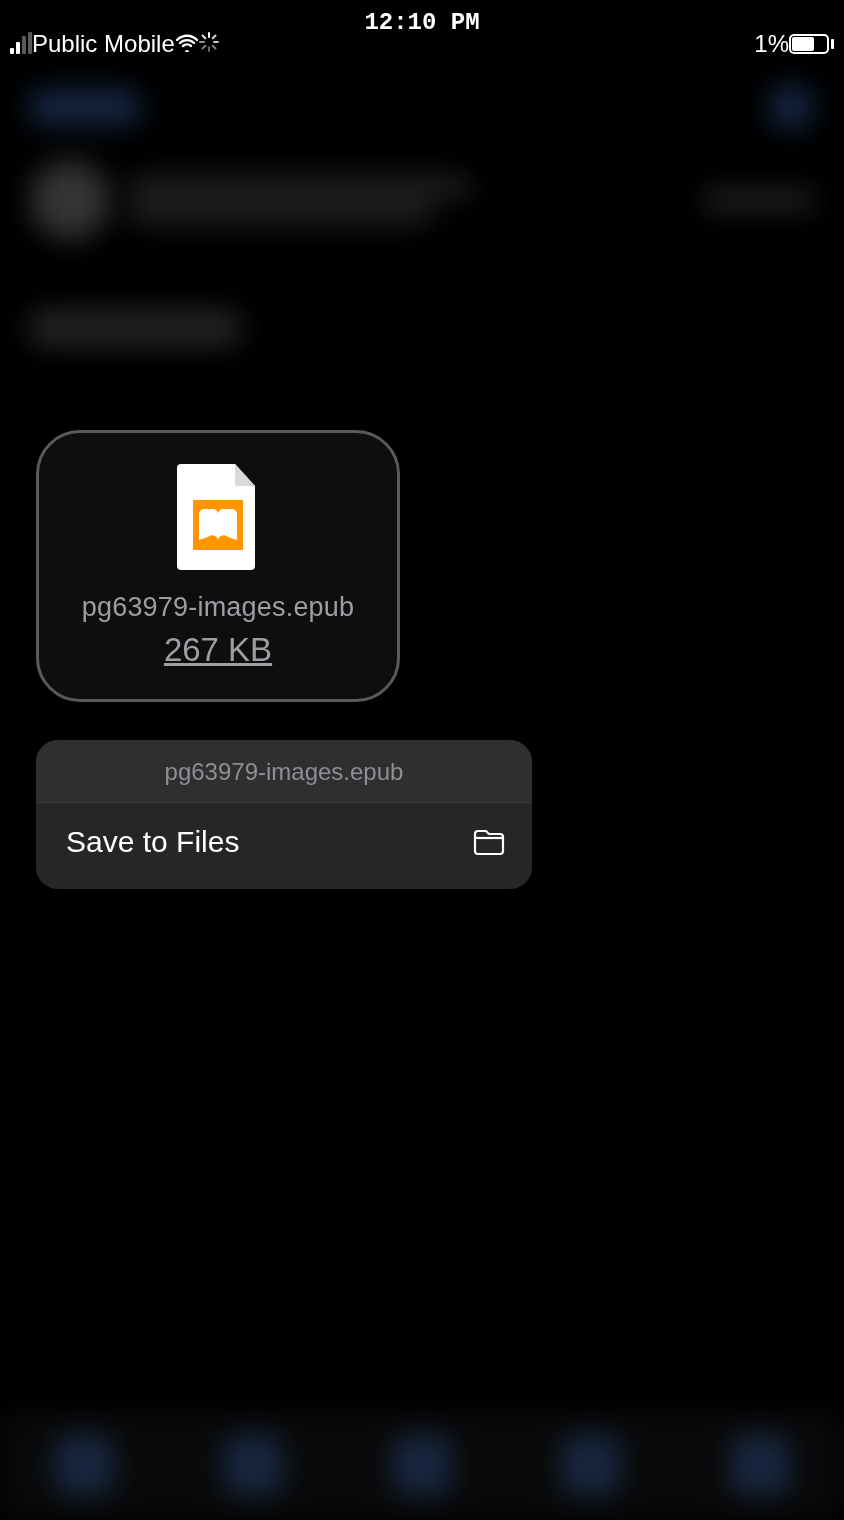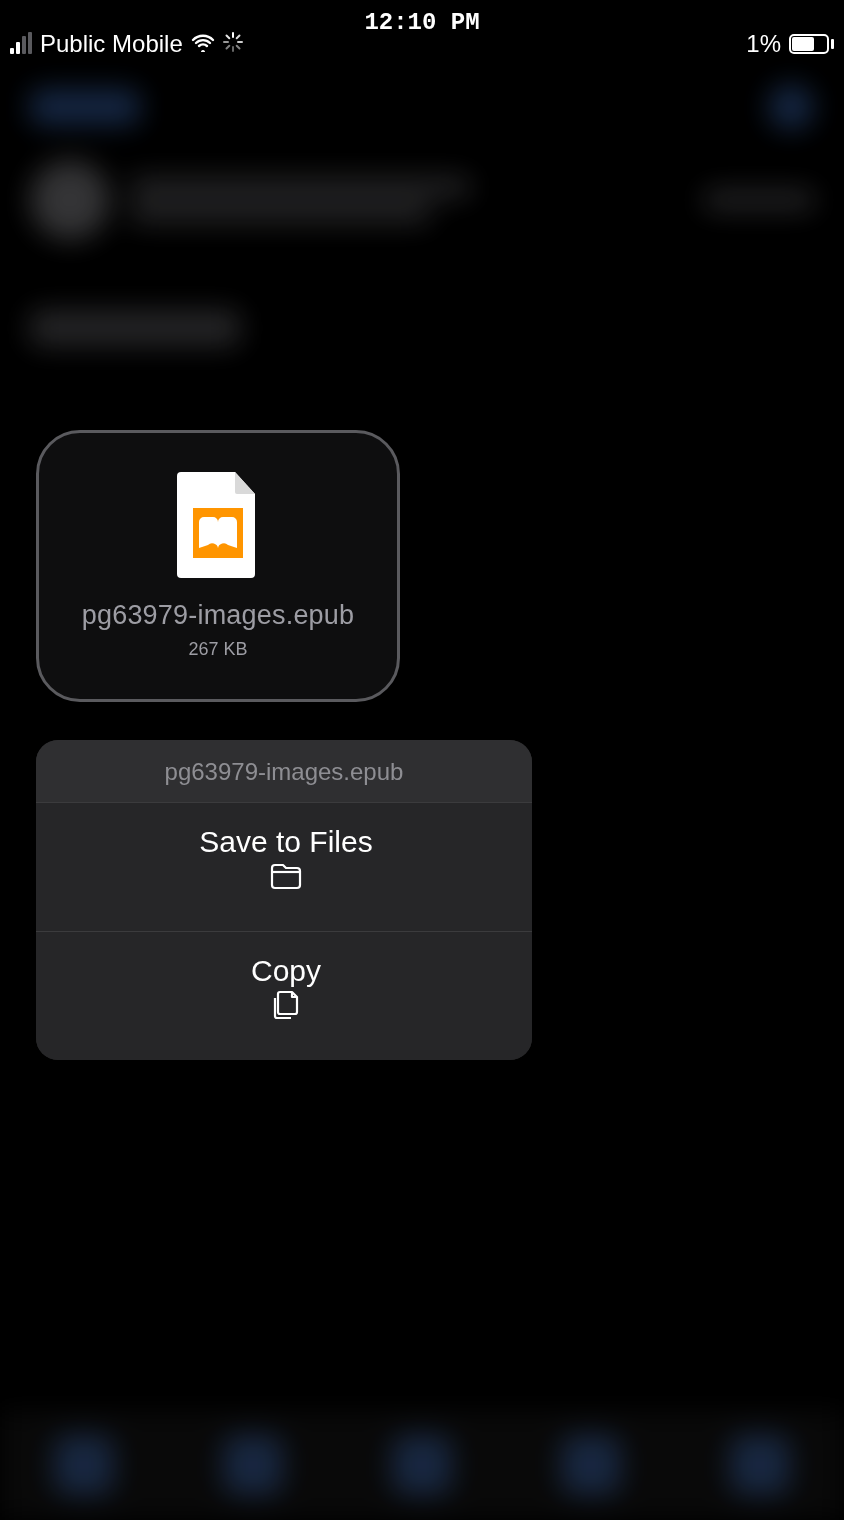--- a/index.html
+++ b/index.html
@@ -21,21 +21,21 @@
     align-items: center;
     justify-content: space-between;
     padding: 0 10px;
     font-size: 24px;
     font-weight: 500;
     z-index: 100;
   }
   .status-left, .status-right {
     display: flex;
     align-items: center;
-    gap: 8px;
+    gap: 0;
     margin-top: 44px;
   }
   .status-center {
     position: absolute;
     left: 50%;
     transform: translateX(-50%);
     font-weight: 600;
     font-family: Liberation Mono, monospace;
   }
 
@@ -114,23 +114,24 @@
     height: 106px;
     margin-bottom: 22px;
   }
   .file-name {
     font-size: 27px;
     color:#9d9da4;
     text-align:center;
     letter-spacing:0.2px;
   }
   .file-size {
-    font-size: 18px;
+    font-size: 33px;
     color:#9d9da4;
     margin-top:8px;
+    text-decoration:underline;
   }
 
   
   .action-sheet {
     position: absolute;
     left: 36px;
     top: 740px;
     width: 496px;
     background: #2a2a2c;
     border-radius: 22px;
@@ -142,27 +143,26 @@
     font-size: 24px;
     color:#8e8e93;
     padding: 18px 10px 16px 10px;
     border-bottom: 1px solid #3b3b3d;
     background:#2f2f31;
   }
   .sheet-item {
     display:flex;
     align-items:center;
     justify-content:space-between;
-    padding: 22px 26px 38px 30px;
+    padding: 22px 26px 30px 30px;
     font-size: 30px;
     color:#fff;
     border-bottom: 1px solid #3b3b3d;
     background:#262628;
     cursor:pointer;
-    flex-direction:column;
   }
   .sheet-item:last-child { border-bottom: none; }
   .sheet-icon { width:34px;height:34px; flex:0 0 auto; }
 
   
   .signal-bars { display:inline-flex; align-items:flex-end; gap:2px; height:20px; }
   .signal-bars span { width:4px; background:#fff; display:block; border-radius:1px; }
   .signal-bars span.dim { background:#5a5a5e; }
 
   .battery {
@@ -269,23 +269,13 @@
     <span>Save to Files</span>
     <span class="sheet-icon">
       <svg width="34" height="34" viewBox="0 0 34 34" fill="none" stroke="#fff" stroke-width="2.2" stroke-linejoin="round">
         <path d="M3 10 V26 a3 3 0 0 0 3 3 H28 a3 3 0 0 0 3 -3 V12 a3 3 0 0 0 -3 -3 H17 l-3 -3 H6 a3 3 0 0 0 -3 3 Z"></path>
         <line x1="3" y1="13" x2="31" y2="13"></line>
       </svg>
     </span>
   </div>
 
 
-  <div class="sheet-item">
-    <span>Copy</span>
-    <span class="sheet-icon">
-      <svg width="34" height="34" viewBox="0 0 34 34" fill="none" stroke="#fff" stroke-width="2.2" stroke-linejoin="round">
-        <path d="M11 4 H23 L28 9 V24 a2 2 0 0 1 -2 2 H11 a2 2 0 0 1 -2 -2 V6 a2 2 0 0 1 2 -2 Z"></path>
-        <path d="M23 4 V9 H28"></path>
-        <path d="M6 10 V28 a2 2 0 0 0 2 2 H22"></path>
-      </svg>
-    </span>
-  </div>
 </div>
 
 </body></html>

